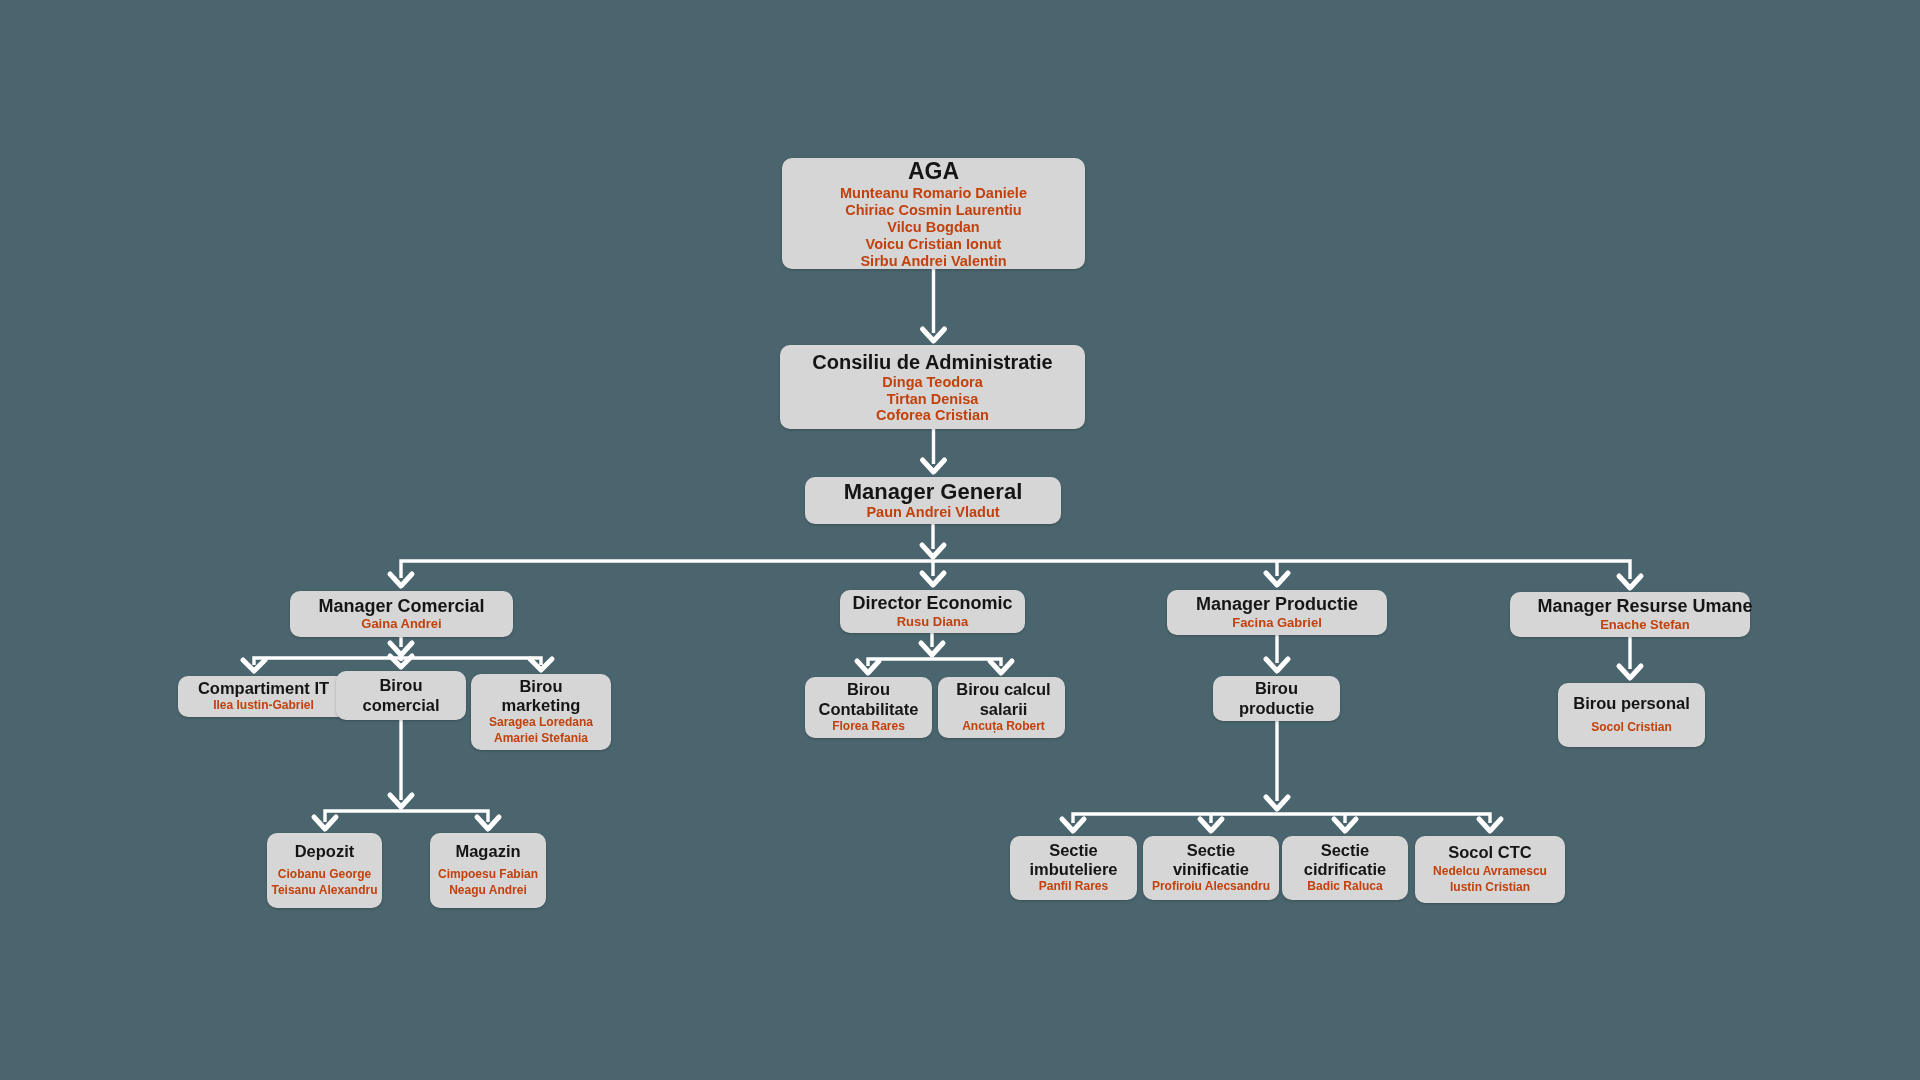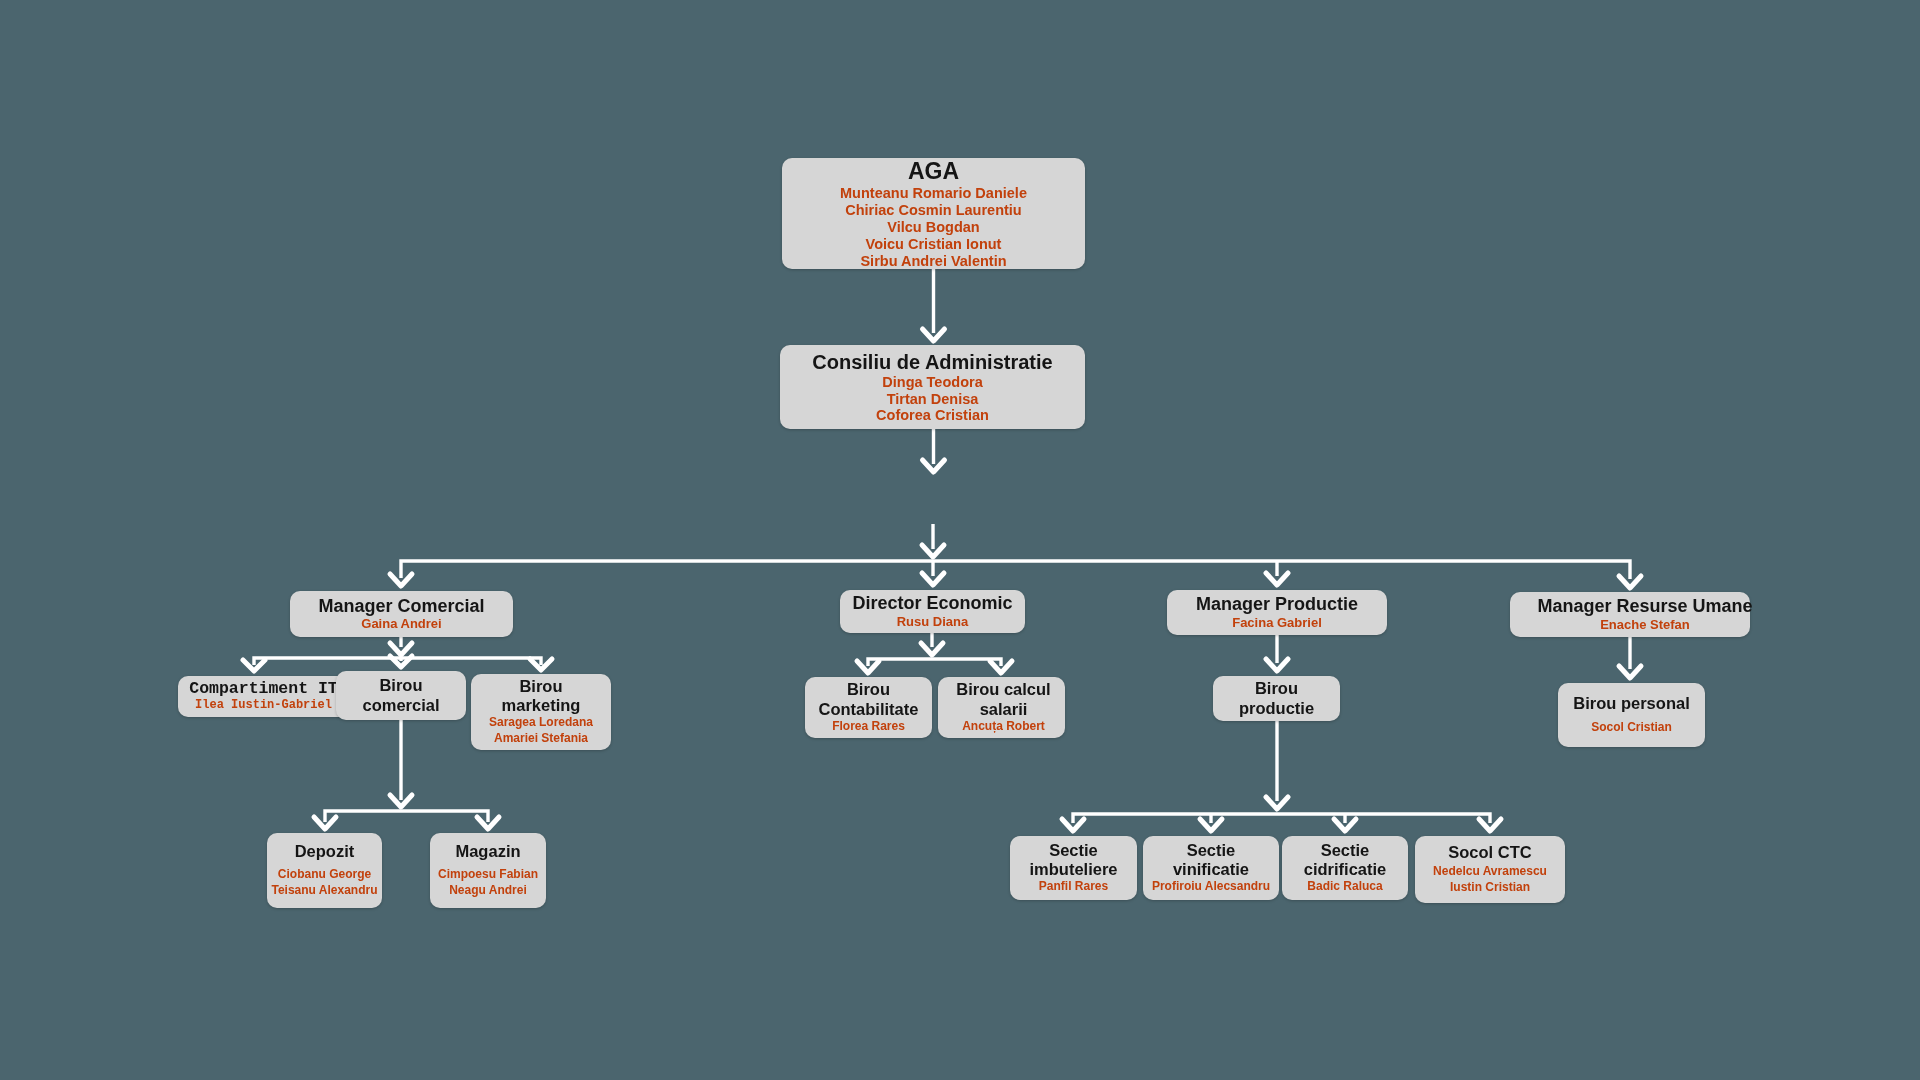--- a/index.html
+++ b/index.html
@@ -120,20 +120,28 @@
     <div class="title">
         <div class="tline">Consiliu de Administratie</div>
       </div>
     <div class="names">
         <div class="name">Dinga Teodora</div>
         <div class="name">Tirtan Denisa</div>
         <div class="name">Coforea Cristian</div>
       </div>
   </div>
 
+  <div class="node t22 n145" style="left:805px;top:477px;width:256px;height:47px;">
+    <div class="title">
+        <div class="tline">Manager General</div>
+      </div>
+    <div class="names">
+        <div class="name">Paun Andrei Vladut</div>
+      </div>
+  </div>
 
   <div class="node t18 n13" style="left:290px;top:591px;width:223px;height:46px;">
     <div class="title">
         <div class="tline">Manager Comercial</div>
       </div>
     <div class="names">
         <div class="name">Gaina Andrei</div>
       </div>
   </div>
 
@@ -157,21 +165,21 @@
 
   <div class="node t18 n13" style="left:1510px;top:592px;width:240px;height:45px;padding-left:34px;">
     <div class="title">
         <div class="tline">Manager Resurse Umane</div>
       </div>
     <div class="names">
         <div class="name">Enache Stefan</div>
       </div>
   </div>
 
-  <div class="node t165 n12" style="left:178px;top:676px;width:171px;height:41px;font-family:Liberation Mono, monospace;">
+  <div class="node t165 n12" style="left:178px;top:676px;width:171px;height:41px;">
     <div class="title">
         <div class="tline">Compartiment IT</div>
       </div>
     <div class="names">
         <div class="name">Ilea Iustin-Gabriel</div>
       </div>
   </div>
 
   <div class="node t165 n12" style="left:336px;top:671px;width:130px;height:49px;">
     <div class="title">

